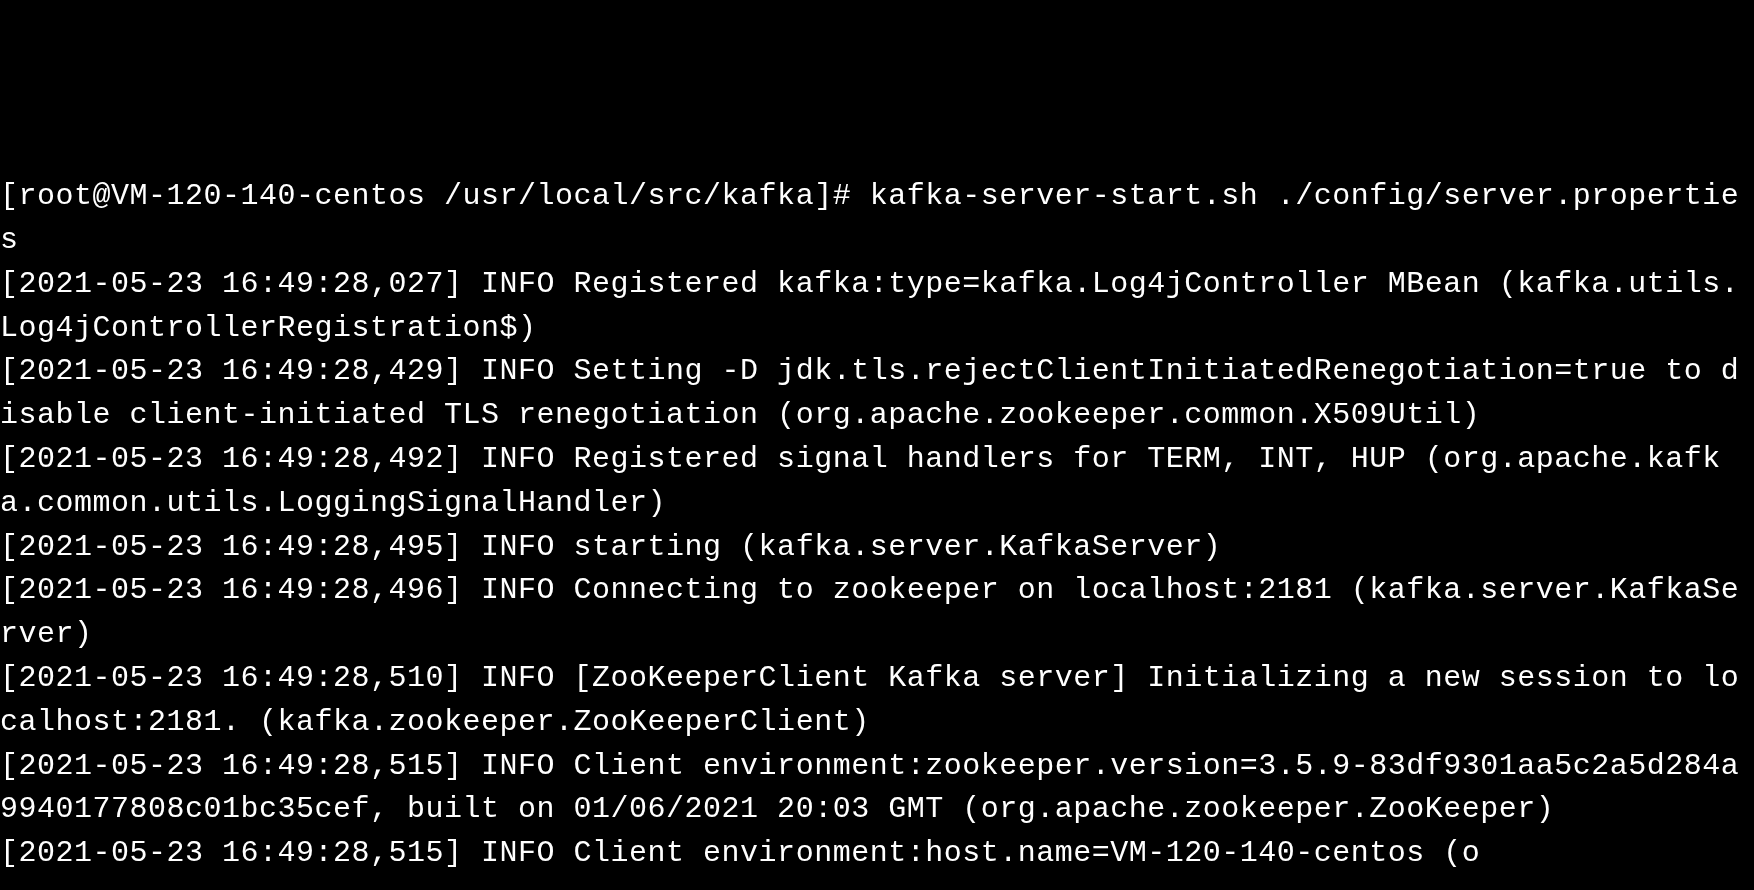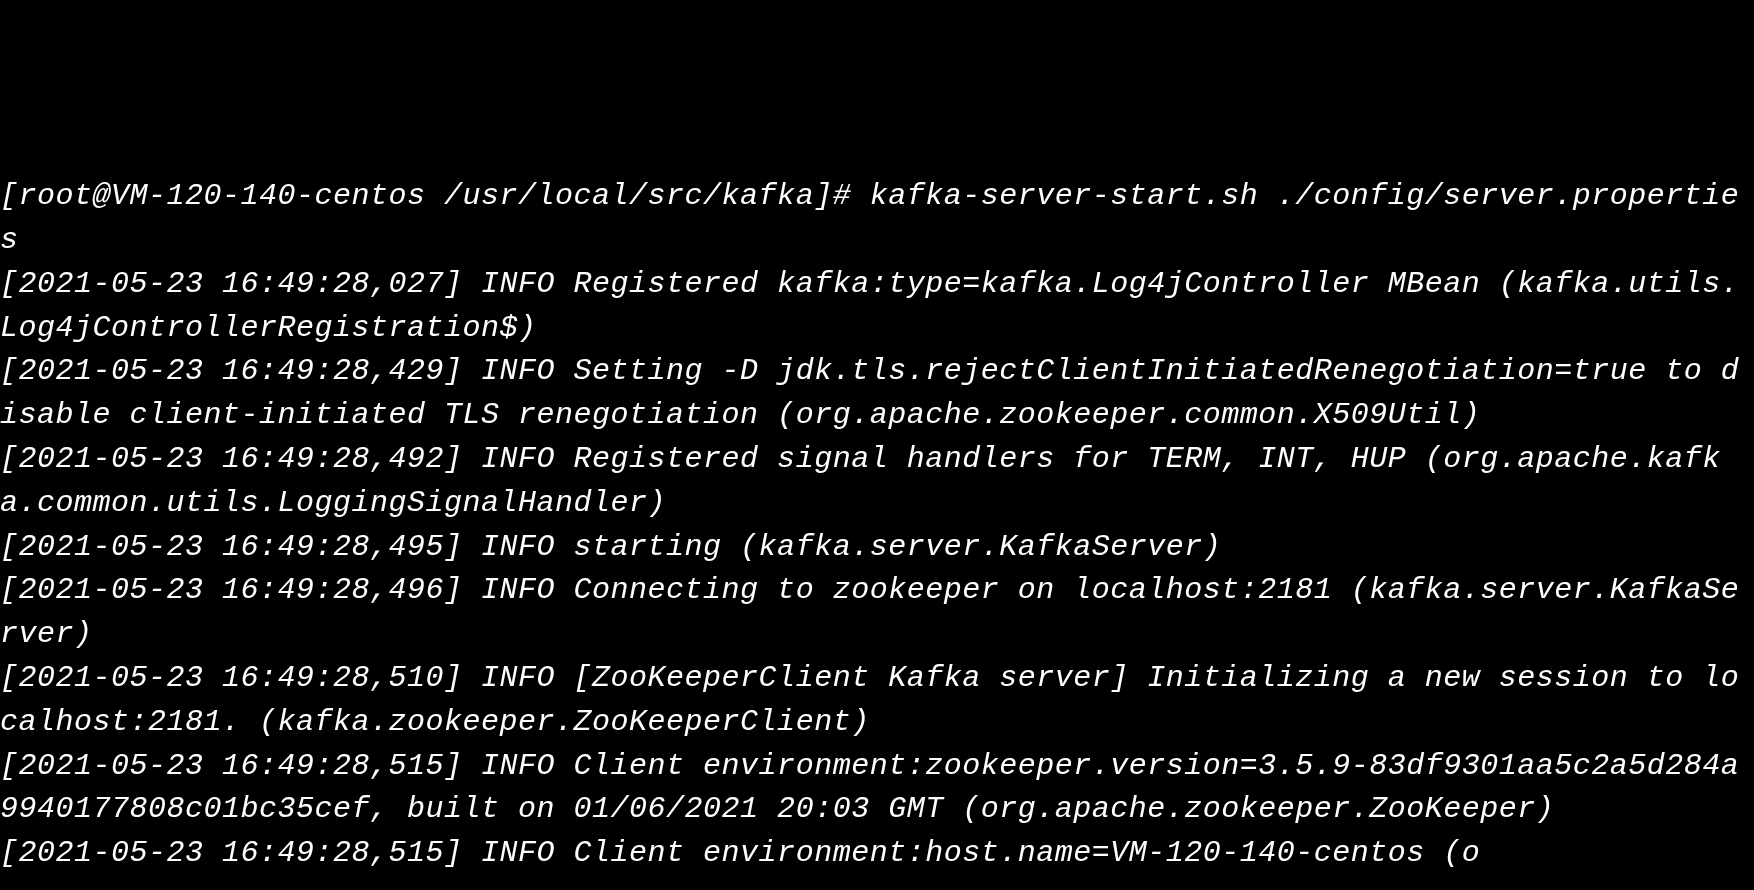--- a/index.html
+++ b/index.html
@@ -21,21 +21,20 @@
       word-wrap: break-word;
       word-break: break-all;
       letter-spacing: 0.5px;
     }
     .terminal {
       width: 100%;
       height: 100%;
     }
     .line {
       display: block;
-      font-style: italic;
     }
   </style>
 </head>
 <body>
 
 
 
 <div class="terminal"><span class="line"><span>[root@VM-120-140-centos /usr/local/src/kafka]# </span><span>kafka-server-start.sh ./config/server.properties</span></span><span class="line">[2021-05-23 16:49:28,027] INFO Registered kafka:type=kafka.Log4jController MBean (kafka.utils.Log4jControllerRegistration$)</span><span class="line">[2021-05-23 16:49:28,429] INFO Setting -D jdk.tls.rejectClientInitiatedRenegotiation=true to disable client-initiated TLS renegotiation (org.apache.zookeeper.common.X509Util)</span><span class="line">[2021-05-23 16:49:28,492] INFO Registered signal handlers for TERM, INT, HUP (org.apache.kafka.common.utils.LoggingSignalHandler)</span><span class="line">[2021-05-23 16:49:28,495] INFO starting (kafka.server.KafkaServer)</span><span class="line">[2021-05-23 16:49:28,496] INFO Connecting to zookeeper on localhost:2181 (kafka.server.KafkaServer)</span><span class="line">[2021-05-23 16:49:28,510] INFO [ZooKeeperClient Kafka server] Initializing a new session to localhost:2181. (kafka.zookeeper.ZooKeeperClient)</span><span class="line">[2021-05-23 16:49:28,515] INFO Client environment:zookeeper.version=3.5.9-83df9301aa5c2a5d284a9940177808c01bc35cef, built on 01/06/2021 20:03 GMT (org.apache.zookeeper.ZooKeeper)</span><span class="line">[2021-05-23 16:49:28,515] INFO Client environment:host.name=VM-120-140-centos (o</span></div>
 
 

